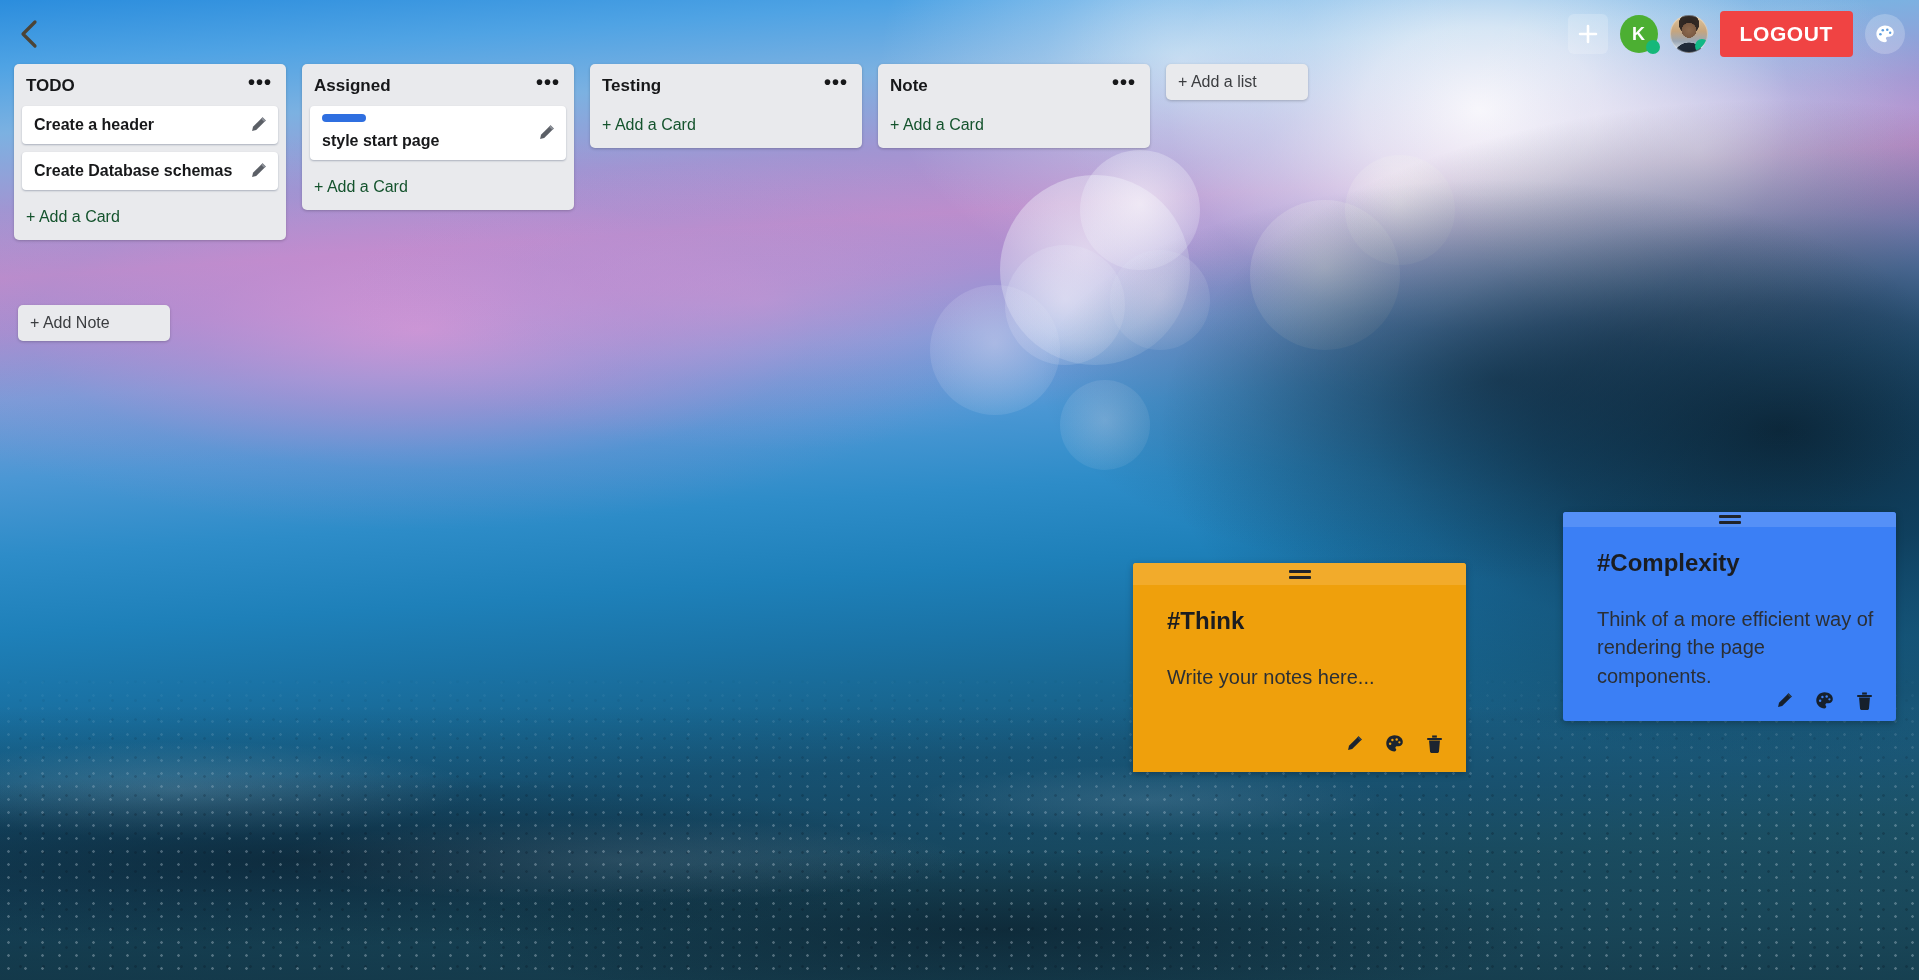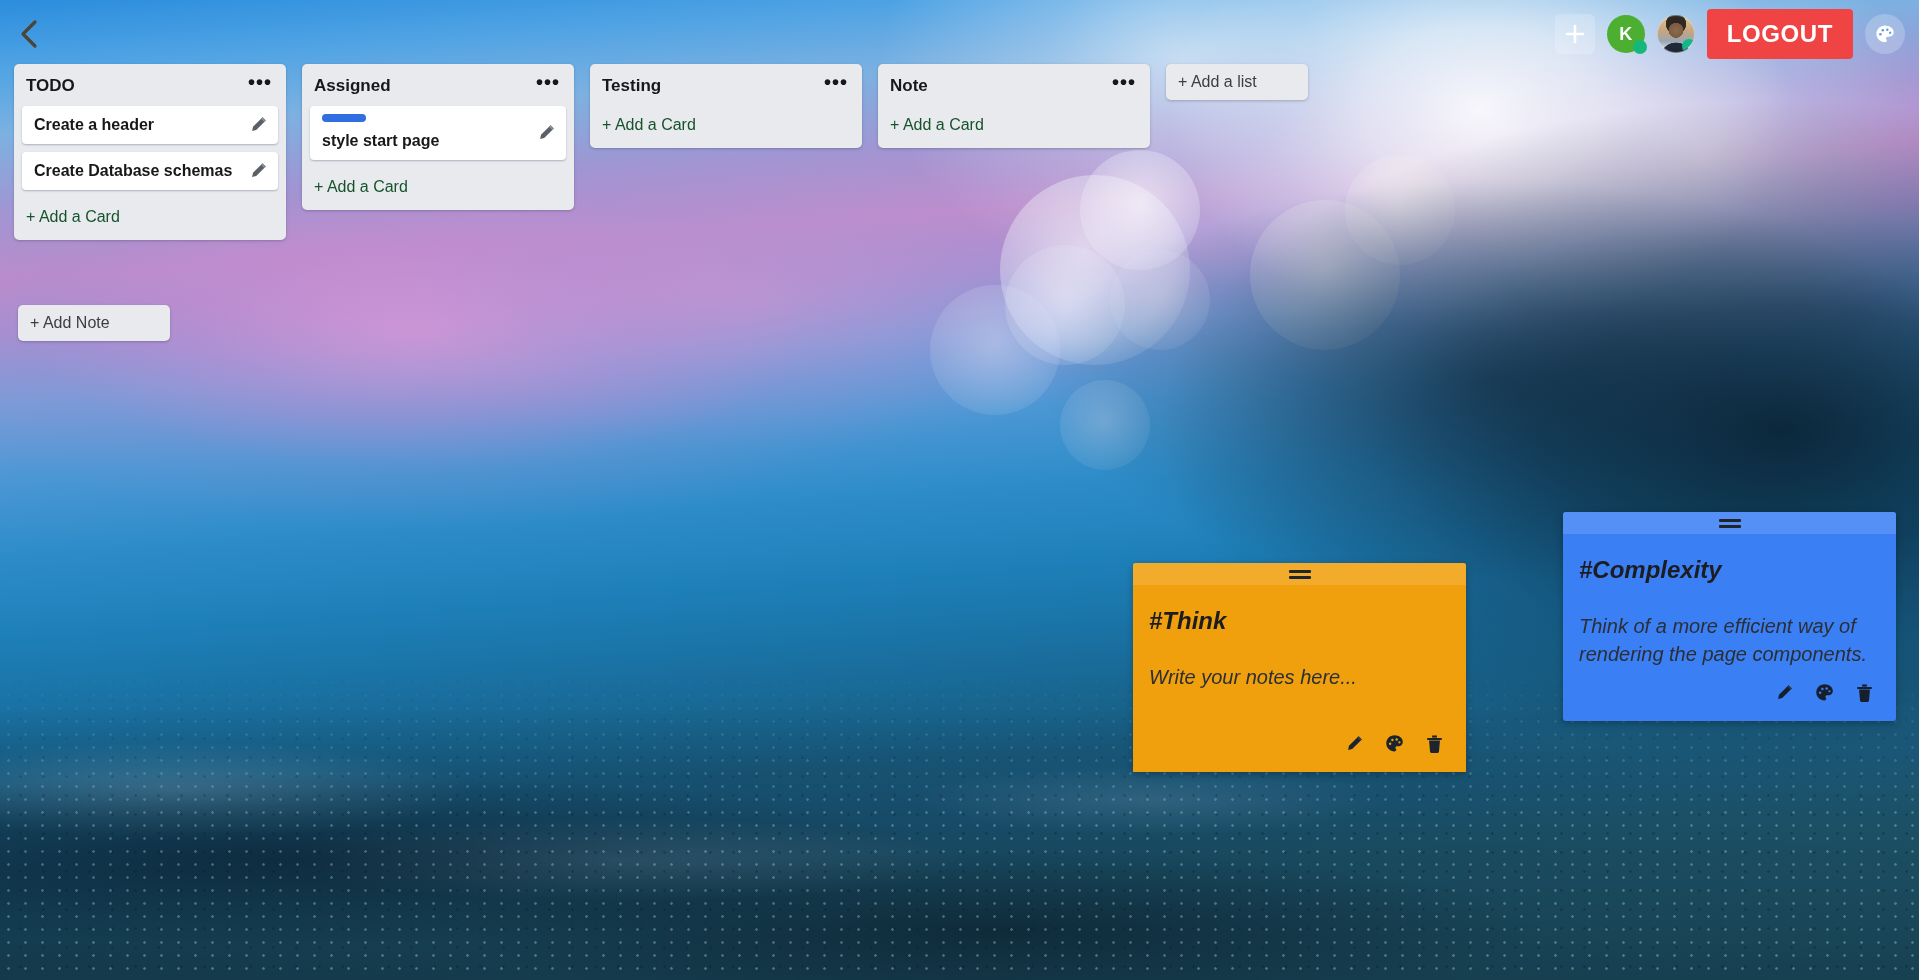--- a/index.html
+++ b/index.html
@@ -228,21 +228,21 @@
     right: -2px; bottom: -1px;
     width: 14px; height: 14px;
     border-radius: 50%;
     background: #12b886;
     border: 2px solid rgba(255,255,255,0.0);
   }
   .avatar.letter .dot { background: #16b87a; }
   .logout-btn {
     background: #f04343;
     color: #ffffff;
-    font-size: 24px;
+    font-size: 21px;
     font-weight: bold;
     letter-spacing: 0.6px;
     padding: 11px 20px;
     border: none;
     border-radius: 4px;
     cursor: pointer;
     font-family: "Liberation Sans", sans-serif;
   }
   .palette-btn {
     width: 40px; height: 40px;
@@ -377,22 +377,21 @@
   }
   .sticky-handle .bars i {
     display: block;
     height: 3px;
     background: #20242b;
     border-radius: 1px;
     margin: 3px 0;
   }
   .sticky-body {
     flex: 1;
-    padding: 22px 20px 0 16px;
-    font-style: italic;
+    padding: 22px 20px 0 34px;
   }
   .sticky-title {
     font-size: 24px;
     font-weight: bold;
     color: #1b1d21;
     margin-bottom: 28px;
   }
   .sticky-text {
     font-size: 20px;
     color: #2b2f35;

